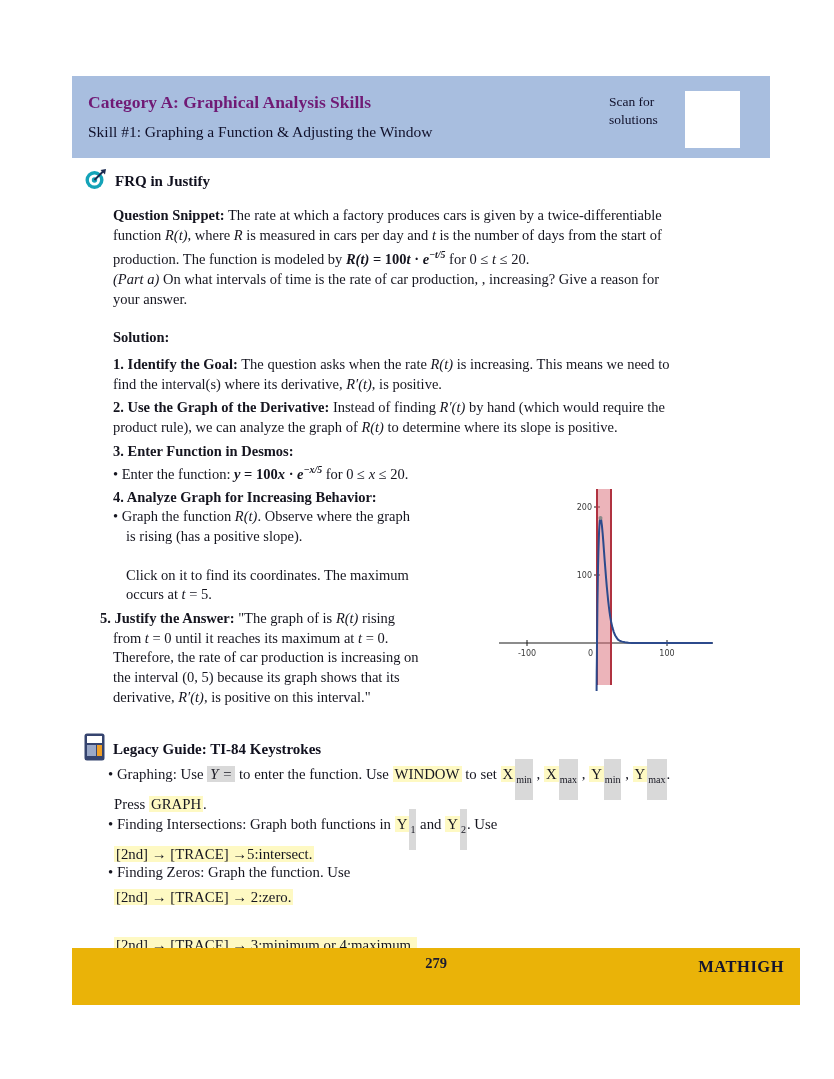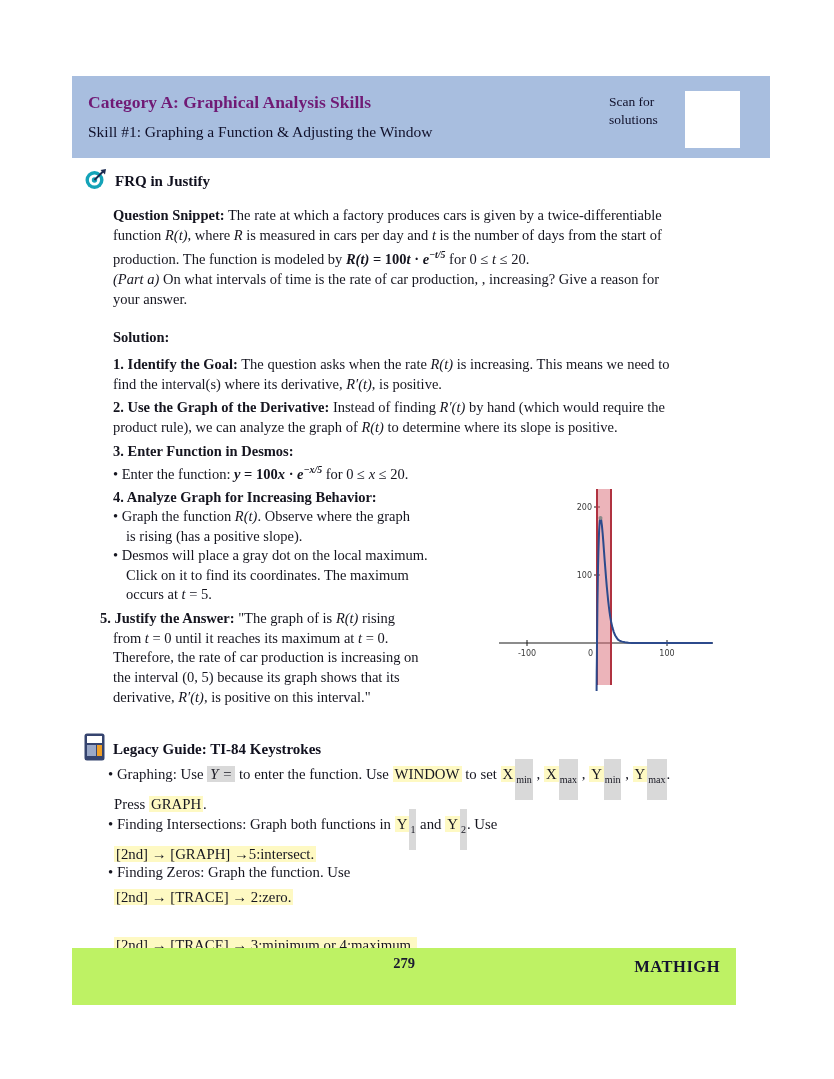--- a/index.html
+++ b/index.html
@@ -27,21 +27,21 @@
   
   .seg-t{}
   .seg-b{font-weight:700;margin-top:11px;}
   .seg-i{font-style:italic;}
   .seg-bi{font-weight:700;font-style:italic;}
   sup.seg-bsup{font-weight:700;font-style:italic;font-size:0.68em;}
   .seg-key{background:#fef9c3;padding:0 2px;margin-top:22px;}
   .seg-keyi{background:#d9d9d9;padding:0 3px;font-style:italic;}
   sub.seg-ksub{background:#d9d9d9;font-size:0.68em;padding:15px 1px;}
   
-  .footer-bar{left:72px;top:948px;width:664px;height:57px;background:#bef264;}
+  .footer-bar{left:72px;top:948px;width:728px;height:57px;background:#eab308;}
   .pageno{left:0;right:0;top:7px;text-align:center;font-size:14.5px;font-weight:700;color:#1b1b30;}
   .brand{right:16px;top:9px;font-size:16.5px;font-weight:700;letter-spacing:0.5px;color:#14142e;}
 </style>
 </head>
 <body>
 
 <div class="abs header-bar">
   <div class="abs category">Category A: Graphical Analysis Skills</div>
   <div class="abs skill">Skill #1: Graphing a Function &amp; Adjusting the Window</div>
   <div class="abs scan-label">Scan for solutions</div>
@@ -63,21 +63,21 @@
 
 <div class="abs para" style="left:113px;top:206px;"><span class="seg-b">Question Snippet:</span><span class="seg-t"> The rate at which a factory produces cars is given by a twice-differentiable</span><br><span class="seg-t">function </span><span class="seg-i">R(t)</span><span class="seg-t">, where </span><span class="seg-i">R</span><span class="seg-t"> is measured in cars per day and </span><span class="seg-i">t</span><span class="seg-t"> is the number of days from the start of</span><br><span class="seg-t">production. The function is modeled by </span><span class="seg-bi">R(t)</span><span class="seg-b"> = 100</span><span class="seg-bi">t</span><span class="seg-b"> · </span><span class="seg-bi">e</span><sup class="seg-bsup">−t/5</sup><span class="seg-t"> for 0 ≤ </span><span class="seg-i">t</span><span class="seg-t"> ≤ 20.</span><br><span class="seg-i">(Part a)</span><span class="seg-t"> On what intervals of time is the rate of car production, , increasing? Give a reason for</span><br><span class="seg-t">your answer.</span></div>
 
 <div class="abs para bold" style="left:113px;top:328px;">Solution:</div>
 <div class="abs para" style="left:113px;top:355px;"><span class="seg-b">1. Identify the Goal:</span><span class="seg-t"> The question asks when the rate </span><span class="seg-i">R(t)</span><span class="seg-t"> is increasing. This means we need to</span><br><span class="seg-t">find the interval(s) where its derivative, </span><span class="seg-i">R′(t)</span><span class="seg-t">, is positive.</span></div>
 <div class="abs para" style="left:113px;top:398px;"><span class="seg-b">2. Use the Graph of the Derivative:</span><span class="seg-t"> Instead of finding </span><span class="seg-i">R′(t)</span><span class="seg-t"> by hand (which would require the</span><br><span class="seg-t">product rule), we can analyze the graph of </span><span class="seg-i">R(t)</span><span class="seg-t"> to determine where its slope is positive.</span></div>
 <div class="abs para" style="left:113px;top:442px;"><span class="seg-b">3. Enter Function in Desmos:</span></div>
 <div class="abs para" style="left:113px;top:460px;"><span class="seg-t">• Enter the function: </span><span class="seg-bi">y</span><span class="seg-b"> = 100</span><span class="seg-bi">x</span><span class="seg-b"> · </span><span class="seg-bi">e</span><sup class="seg-bsup">−x/5</sup><span class="seg-t"> for 0 ≤ </span><span class="seg-i">x</span><span class="seg-t"> ≤ 20.</span></div>
 <div class="abs para" style="left:113px;top:488px;"><span class="seg-b">4. Analyze Graph for Increasing Behavior:</span></div>
 <div class="abs para hang12" style="left:113px;top:507px;"><span class="seg-t">• Graph the function </span><span class="seg-i">R(t)</span><span class="seg-t">. Observe where the graph</span><br><span class="seg-t">is rising (has a positive slope).</span></div>
-<div class="abs para hang12" style="left:113px;top:546px;"><span class="seg-t">• Desmos will place a gray dot on the local maximum.</span><br><span class="seg-t">Click on it to find its coordinates. The maximum</span><br><span class="seg-t">occurs at </span><span class="seg-i">t</span><span class="seg-t"> = 5.</span></div>
+<div class="abs para hang12" style="left:113px;top:546px;"><br><span class="seg-t">Click on it to find its coordinates. The maximum</span><br><span class="seg-t">occurs at </span><span class="seg-i">t</span><span class="seg-t"> = 5.</span></div>
 <div class="abs para hang13" style="left:100px;top:609px;"><span class="seg-b">5. Justify the Answer:</span><span class="seg-t"> "The graph of  is </span><span class="seg-i">R(t)</span><span class="seg-t"> rising</span><br><span class="seg-t">from </span><span class="seg-i">t</span><span class="seg-t"> = 0 until it reaches its maximum at </span><span class="seg-i">t</span><span class="seg-t"> = 0.</span><br><span class="seg-t">Therefore, the rate of car production is increasing on</span><br><span class="seg-t">the interval (0, 5) because its graph shows that its</span><br><span class="seg-t">derivative, </span><span class="seg-i">R′(t)</span><span class="seg-t">, is positive on this interval."</span></div>
 
 <div class="abs" style="left:497px;top:483px;">
   <svg width="218" height="208" viewBox="0 0 218 208">
       <line x1="2" y1="160" x2="216" y2="160" stroke="#1a1a1a" stroke-width="1.2"></line>
       <line x1="100" y1="8" x2="100" y2="202" stroke="#1a1a1a" stroke-width="1.2"></line>
       <line x1="30" y1="157" x2="30" y2="163" stroke="#1a1a1a" stroke-width="1"></line>
       <line x1="170" y1="157" x2="170" y2="163" stroke="#1a1a1a" stroke-width="1"></line>
       <line x1="97" y1="92" x2="103" y2="92" stroke="#1a1a1a" stroke-width="1"></line>
       <line x1="97" y1="24" x2="103" y2="24" stroke="#1a1a1a" stroke-width="1"></line>
@@ -100,20 +100,20 @@
       <rect x="0.5" y="0.5" width="20" height="27" rx="2.5" fill="#35446f"></rect>
       <rect x="3" y="3" width="15" height="7" fill="#ffffff"></rect>
       <rect x="3" y="12" width="9" height="11" fill="#9aa8c7"></rect>
       <rect x="13" y="12" width="5" height="11" fill="#f0a028"></rect>
     </svg>
   </span>
   <span class="sec-title">Legacy Guide: TI-84 Keystrokes</span>
 </div>
 
 <div class="abs para lg lhang" style="left:108px;top:762px;"><span class="seg-t">• Graphing: Use </span><span class="seg-keyi">Y =</span><span class="seg-t"> to enter the function. Use </span><span class="seg-key">WINDOW</span><span class="seg-t"> to set </span><span class="seg-key">X</span><sub class="seg-ksub">min</sub><span class="seg-t"> , </span><span class="seg-key">X</span><sub class="seg-ksub">max</sub><span class="seg-t"> , </span><span class="seg-key">Y</span><sub class="seg-ksub">min</sub><span class="seg-t"> , </span><span class="seg-key">Y</span><sub class="seg-ksub">max</sub><span class="seg-t">.</span><br><span class="seg-t">Press </span><span class="seg-key">GRAPH</span><span class="seg-t">.</span></div>
-<div class="abs para lg lhang" style="left:108px;top:812px;"><span class="seg-t">• Finding Intersections: Graph both functions in </span><span class="seg-key">Y</span><sub class="seg-ksub">1</sub><span class="seg-t"> and </span><span class="seg-key">Y</span><sub class="seg-ksub">2</sub><span class="seg-t">. Use</span><br><span class="seg-key">[2nd] → [GRAPH] →5:intersect.</span></div>
+<div class="abs para lg lhang" style="left:108px;top:812px;"><span class="seg-t">• Finding Intersections: Graph both functions in </span><span class="seg-key">Y</span><sub class="seg-ksub">1</sub><span class="seg-t"> and </span><span class="seg-key">Y</span><sub class="seg-ksub">2</sub><span class="seg-t">. Use</span><br><span class="seg-key">[2nd] → [TRACE] →5:intersect.</span></div>
 <div class="abs para lg lhang" style="left:108px;top:860px;"><span class="seg-t">• Finding Zeros: Graph the function. Use</span><br><span class="seg-key">[2nd] → [TRACE] → 2:zero.</span></div>
 <div class="abs para lg lhang" style="left:108px;top:908px;"><br><span class="seg-key">[2nd] → [TRACE] → 3:minimum or 4:maximum </span><span class="seg-t">.</span></div>
 
 <div class="abs footer-bar">
   <div class="abs pageno">279</div>
   <div class="abs brand">MATHIGH</div>
 </div>
 
 </body></html>

